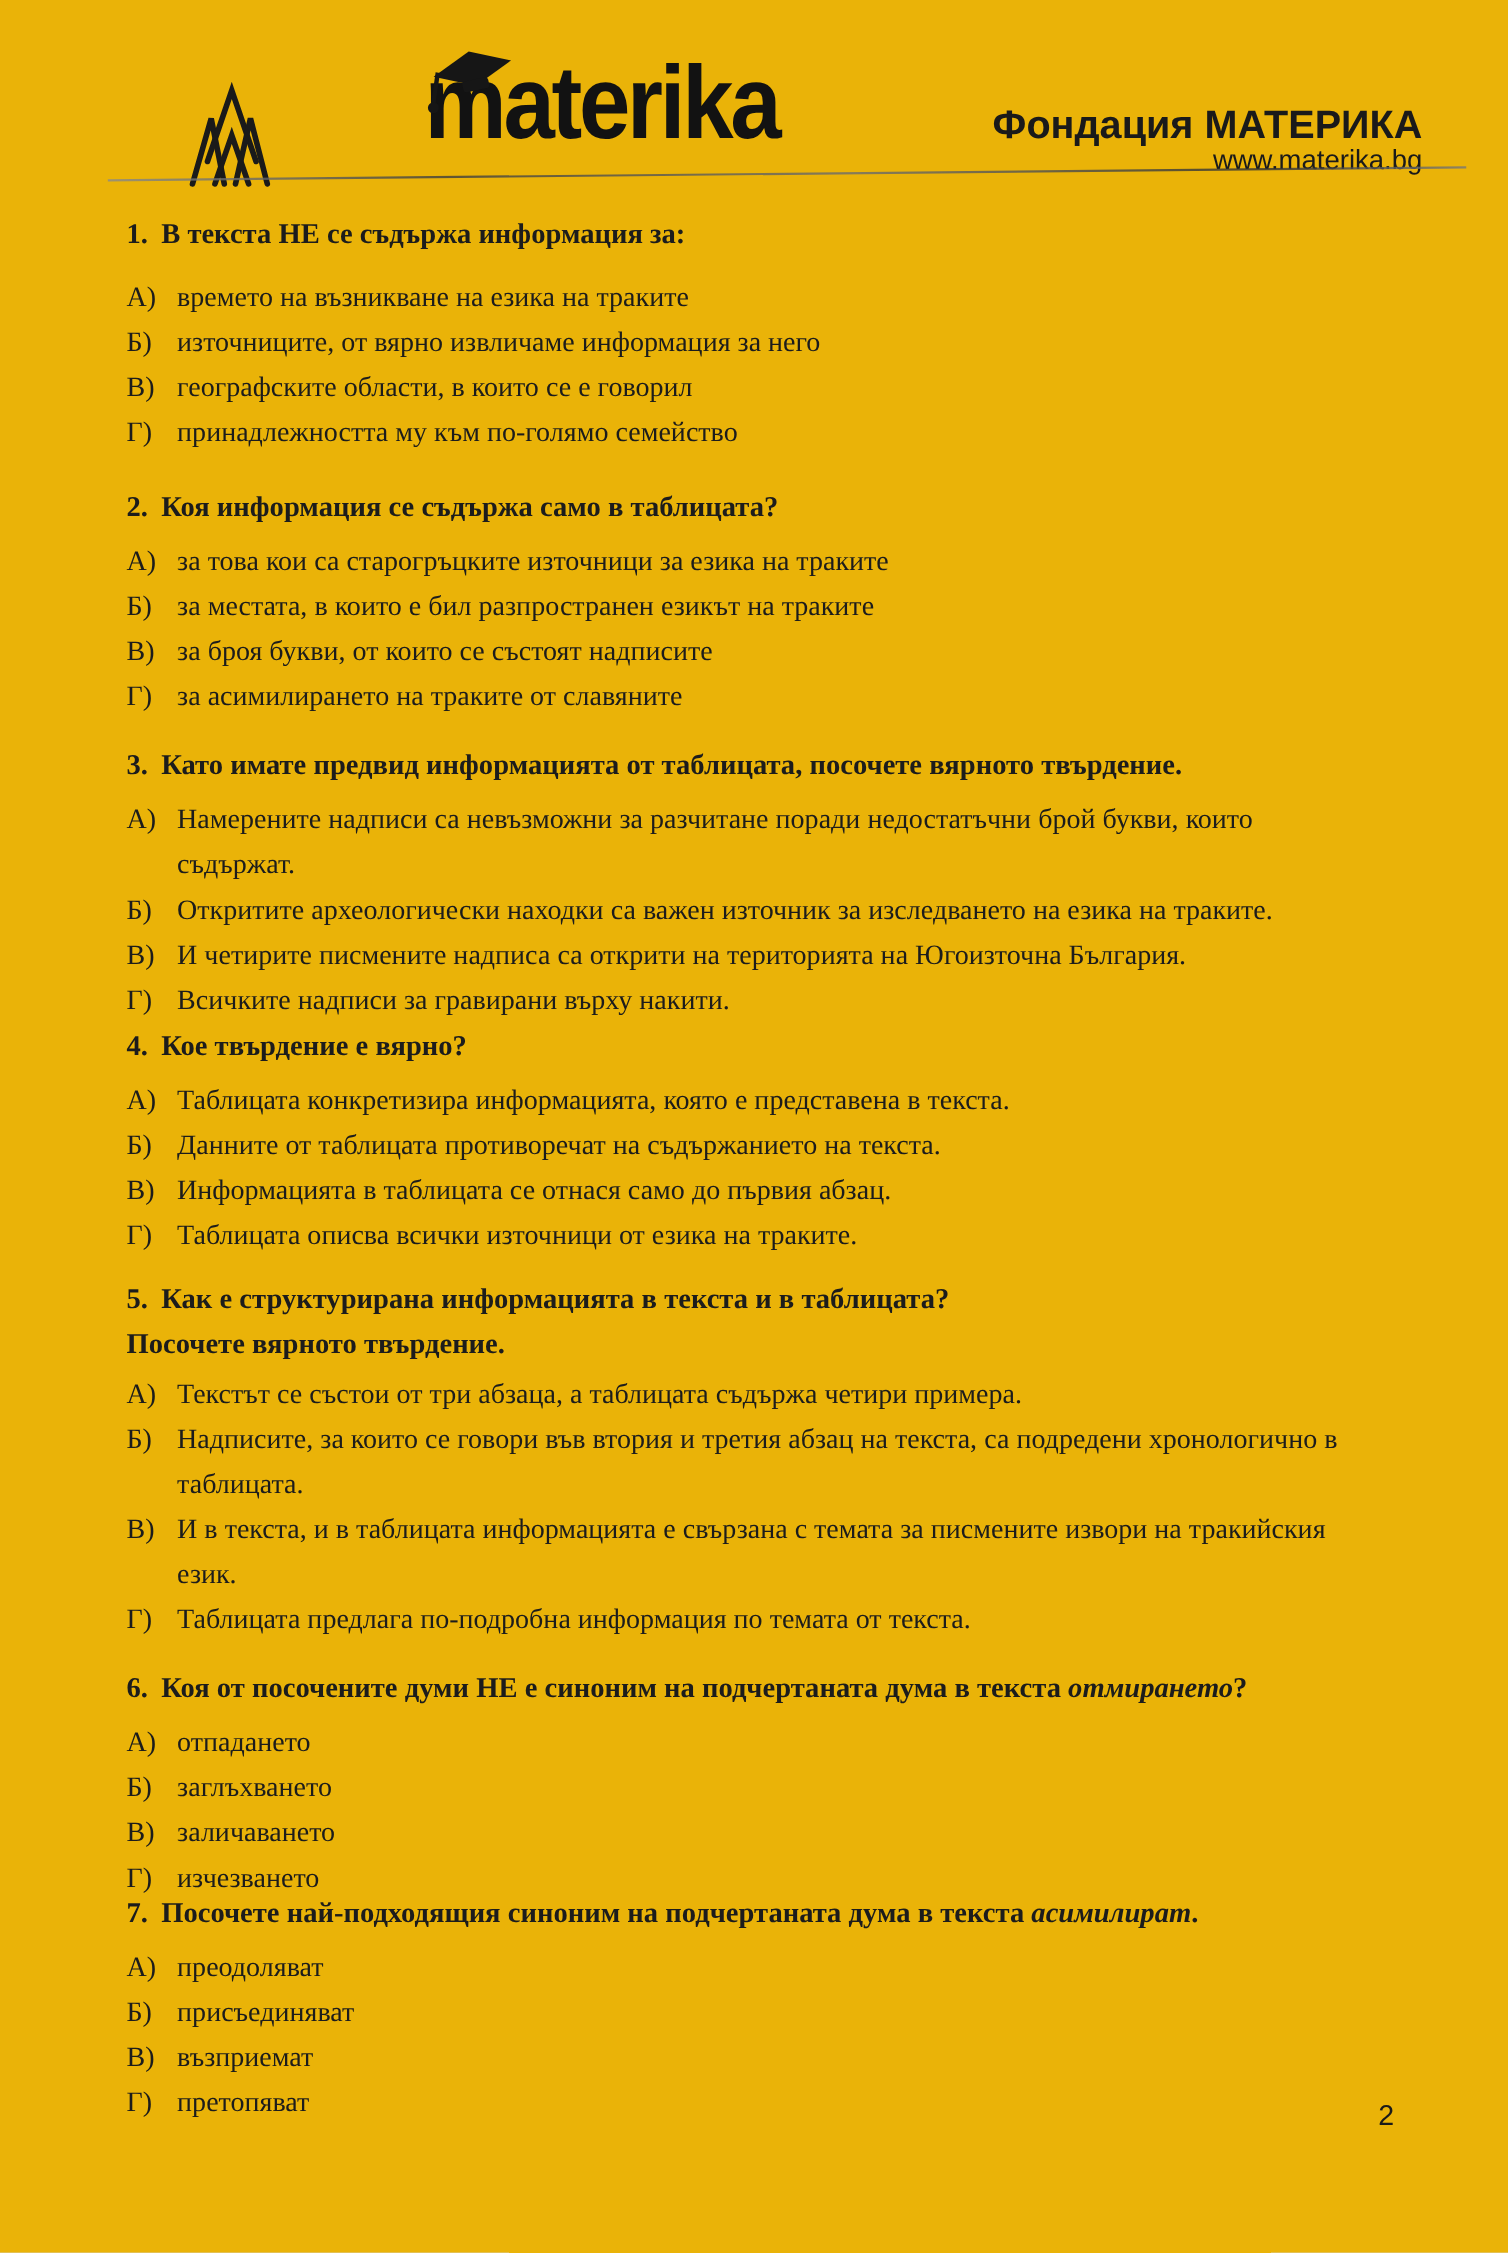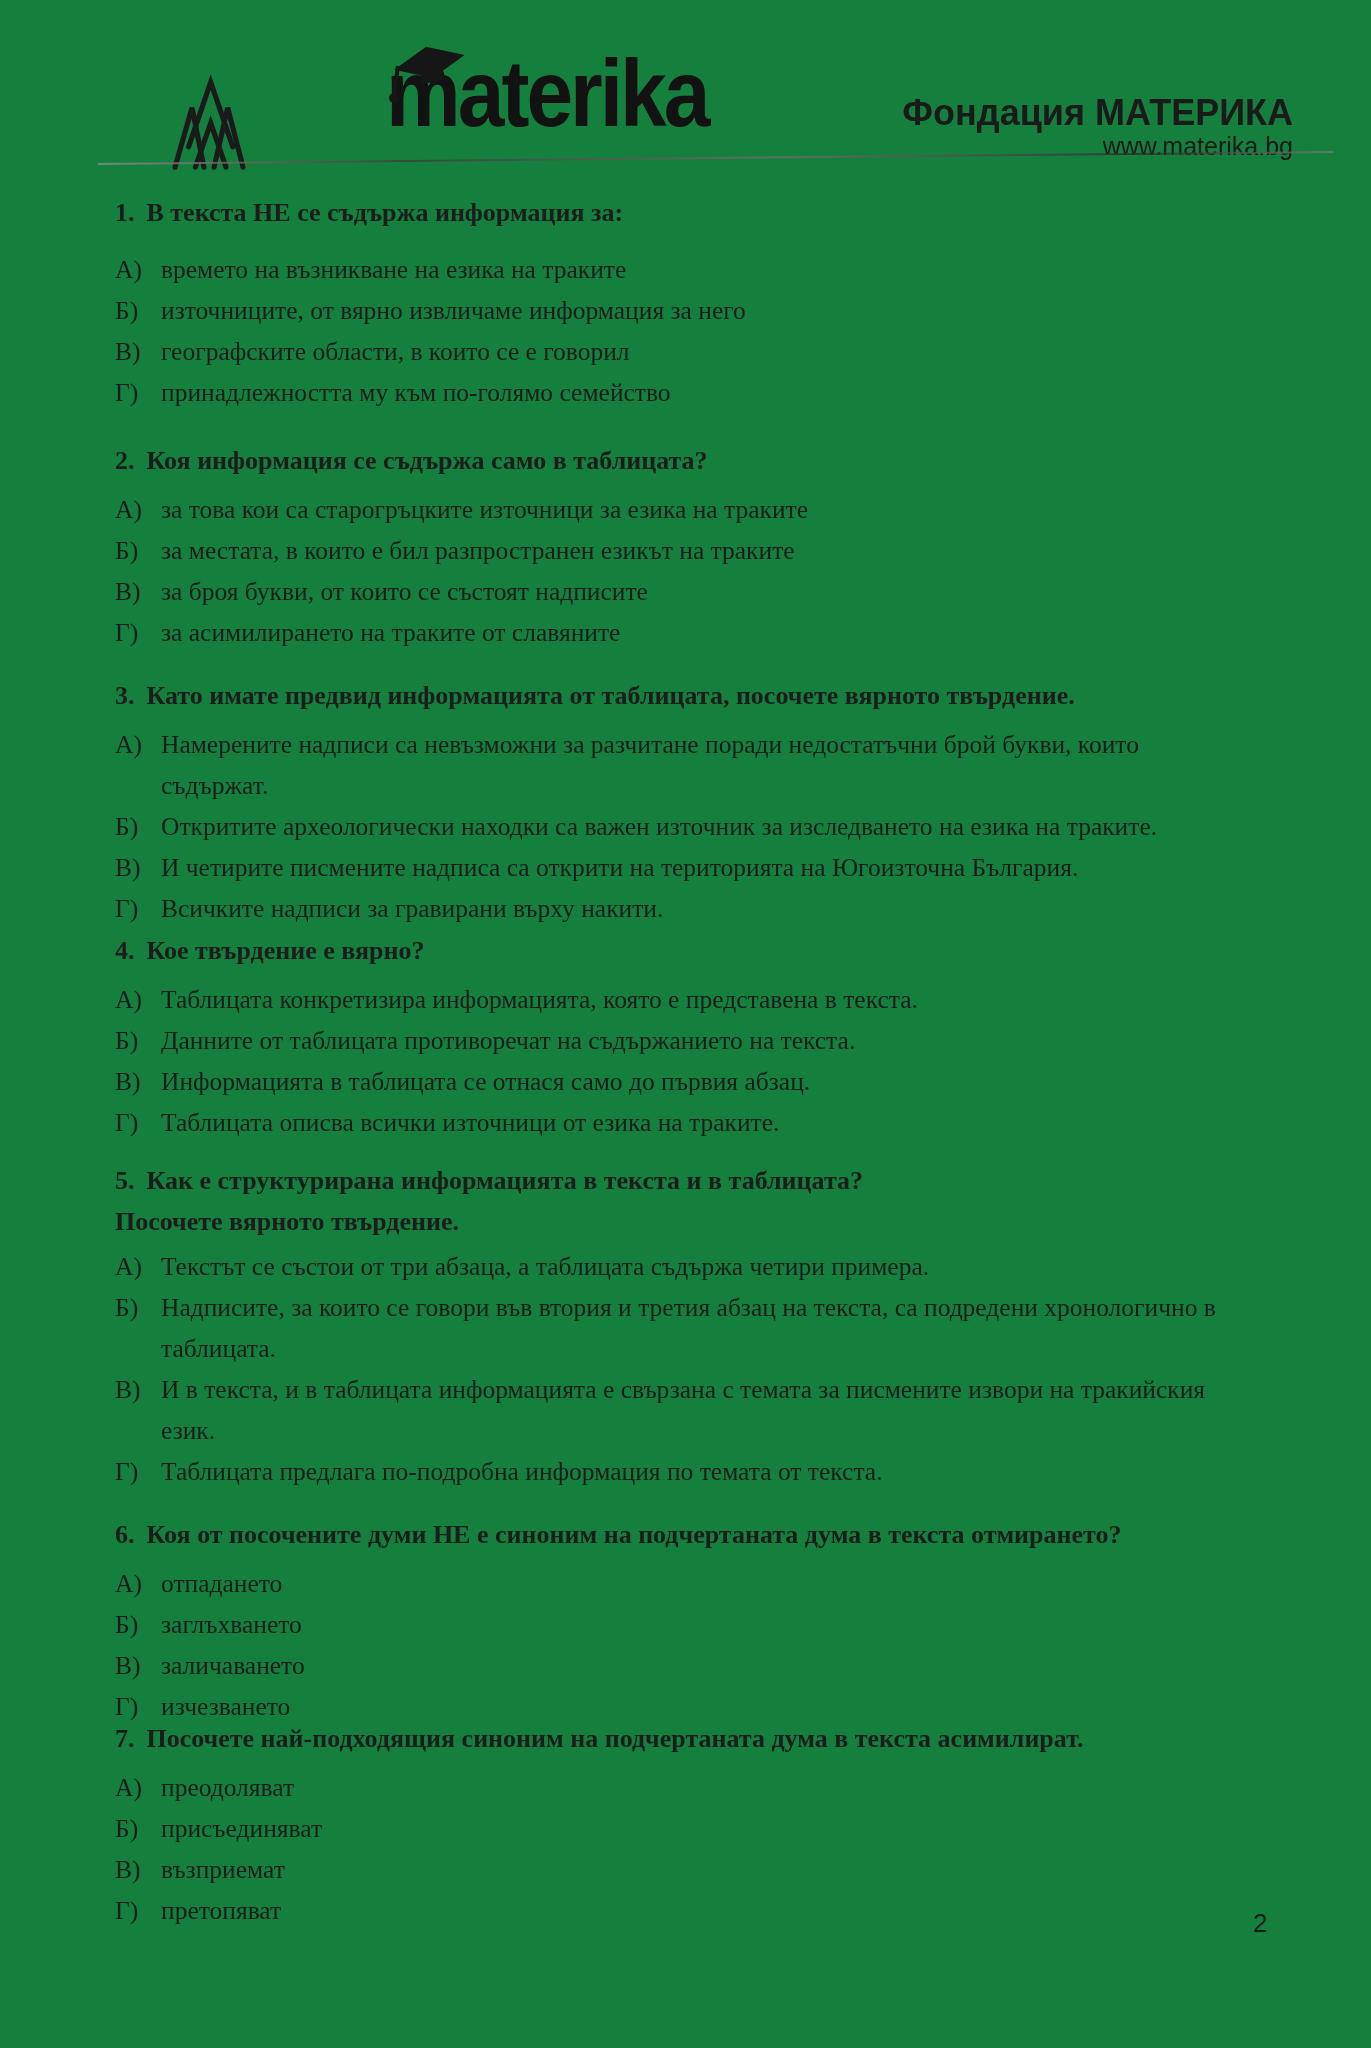--- a/index.html
+++ b/index.html
@@ -1,18 +1,18 @@
 <!DOCTYPE html>
 <html><head>
 <meta charset="utf-8">
 <style>
   html,body { margin:0; padding:0; background:#d8d8d8; }
   .page {
     position:relative; width:1371px; height:2048px;
-    background:#15803d; overflow:hidden; color:#1c1c1c;
+    background:#eab308; overflow:hidden; color:#1c1c1c;
     font-family:"Liberation Serif", serif;
   }
   
   .logo-mark { position:absolute; left:166px; top:72px; width:86px; height:102px; }
   .logo-text {
     position:absolute; left:386px; top:46px;
     font-family:"Liberation Sans", sans-serif; font-weight:bold;
     font-size:84px; letter-spacing:-3px; color:#121212;
     transform:scaleY(1.12); transform-origin:top left; line-height:1;
   }
@@ -25,21 +25,21 @@
   .website  { font-size:25px; line-height:32px; }
   .divider {
     position:absolute; left:98px; top:157px; width:1235px; height:2px;
     background:linear-gradient(90deg,#8a8a8a 0%,#3d3d3d 25%,#6d6d6d 55%,#2e2e2e 85%,#777 100%);
     transform:rotate(-0.55deg); opacity:.8;
   }
   
   .q { position:absolute; left:115px; width:1130px; }
   .q-title { font-weight:bold; font-size:26px; line-height:41px; margin-bottom:8px; }
   .q-title .num { margin-right:12px; }
-  .q-title .ital { }
+  .q-title .ital { font-style:italic; }
   .q1 .q-title { margin-bottom:16px; }
   .q5 .q-title { margin-bottom:4px; }
   .q-title .line2 { display:block; }
   .opt { display:flex; font-size:25.5px; line-height:41px; }
   .opt-label { flex:none; width:46px; }
   .opt-text  { flex:1; }
   .page-number {
     position:absolute; left:1253px; top:1908px;
     font-size:26px; font-family:"Liberation Sans", sans-serif; color:#1a1a1a;
   }

